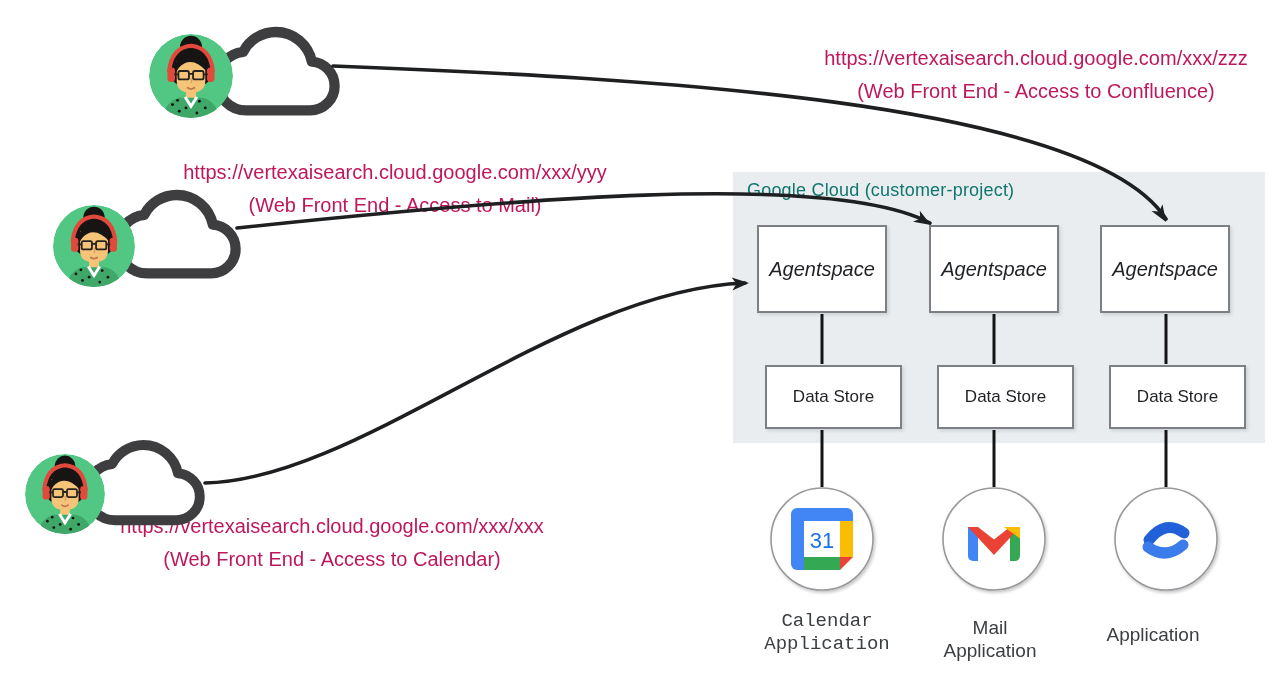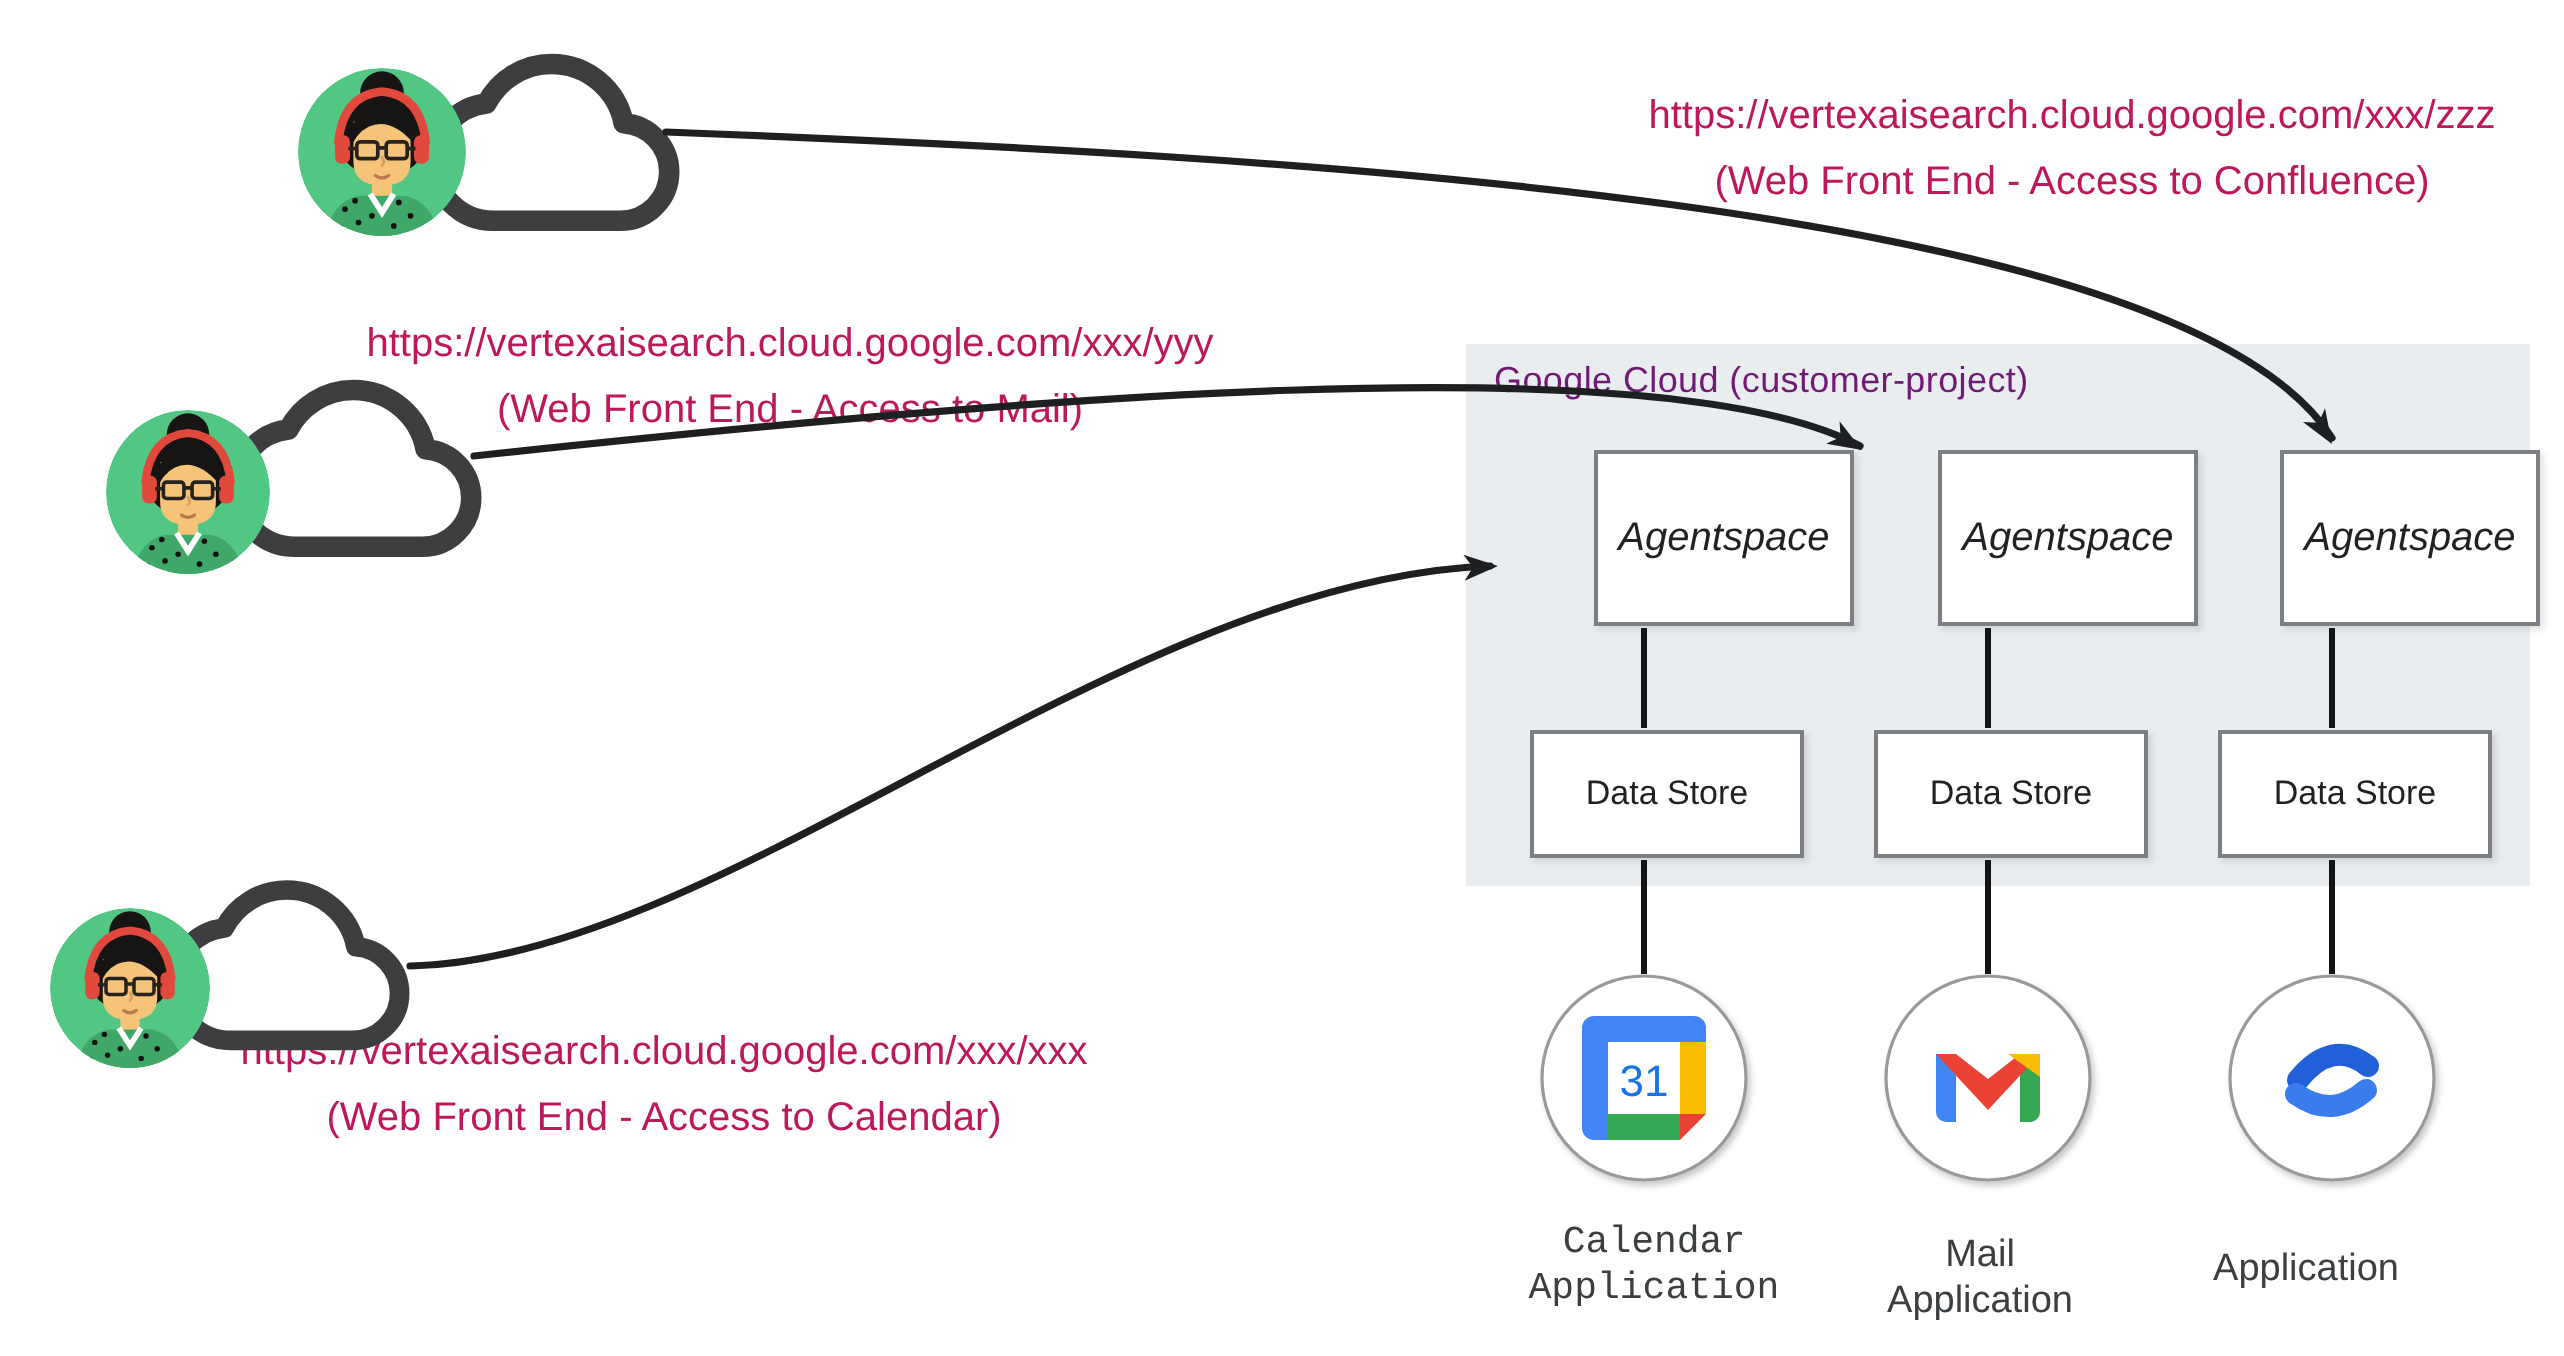--- a/index.html
+++ b/index.html
@@ -1,23 +1,23 @@
 <!DOCTYPE html>
 <html><head>
 <meta charset="utf-8">
 <style>
   html,body{margin:0;padding:0;background:#fff;}
   .canvas{position:relative;width:1282px;height:678px;background:#ffffff;overflow:hidden;
           font-family:"Liberation Sans", sans-serif;}
   .panel{position:absolute;left:733px;top:172px;width:532px;height:271px;background:#e9edf0;}
-  .panel-title{position:absolute;left:14px;top:8px;font-size:18px;color:#701a75;letter-spacing:.2px;white-space:nowrap;}
+  .panel-title{position:absolute;left:14px;top:8px;font-size:18px;color:#0f766e;letter-spacing:.2px;white-space:nowrap;}
   .node{position:absolute;box-sizing:border-box;background:#fff;border:2px solid #7c7f83;
         display:flex;align-items:center;justify-content:center;color:#1f2124;
         box-shadow:2px 2px 3px rgba(60,64,67,.14);}
-  .agent{width:130px;height:88px;top:225px;font-size:20px;font-style:italic;margin-left:40px;}
+  .agent{width:130px;height:88px;top:225px;font-size:20px;font-style:italic;}
   .agent.c0{left:757px;} .agent.c1{left:929px;} .agent.c2{left:1100px;}
   .ds{width:137px;height:64px;top:365px;font-size:17px;}
   .ds.c0{left:765px;} .ds.c1{left:937px;} .ds.c2{left:1109px;}
   .url-block{position:absolute;width:460px;text-align:center;color:#be185d;font-size:20px;line-height:33px;}
   .app-label{position:absolute;width:220px;text-align:center;color:#3b3f42;font-size:19px;line-height:23px;}
   svg.layer{position:absolute;left:0;top:0;pointer-events:none;}
 </style>
 </head>
 <body>
 

